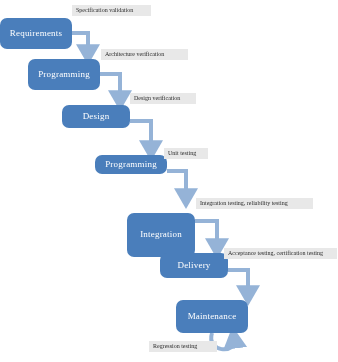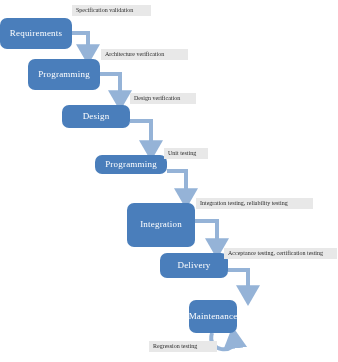--- a/index.html
+++ b/index.html
@@ -83,27 +83,27 @@
     </div>
   <div class="stage-box" style="left:28px;  top:59px;  width:72px; height:31px;">
       <span>Programming</span>
     </div>
   <div class="stage-box" style="left:62px;  top:105px; width:68px; height:23px;">
       <span>Design</span>
     </div>
   <div class="stage-box" style="left:95px;  top:155px; width:72px; height:19px;font-family:Liberation Serif, serif;">
       <span>Programming</span>
     </div>
-  <div class="stage-box" style="left:127px; top:203px; width:68px; height:44px;">
+  <div class="stage-box" style="left:127px; top:213px; width:68px; height:44px;">
       <span>Integration</span>
     </div>
   <div class="stage-box" style="left:160px; top:253px; width:68px; height:25px;">
       <span>Delivery</span>
     </div>
-  <div class="stage-box" style="left:189px; top:300px; width:48px; height:33px;">
+  <div class="stage-box" style="left:176px; top:300px; width:72px; height:33px;">
       <span>Maintenance</span>
     </div>
 
   <div class="note-label" style="left:72px;  top:5px;   width:79px;">
       <span>Specification  validation</span>
     </div>
   <div class="note-label" style="left:101px; top:49px;  width:87px;">
       <span>Architecture verification</span>
     </div>
   <div class="note-label" style="left:130px; top:93px;  width:66px;">

